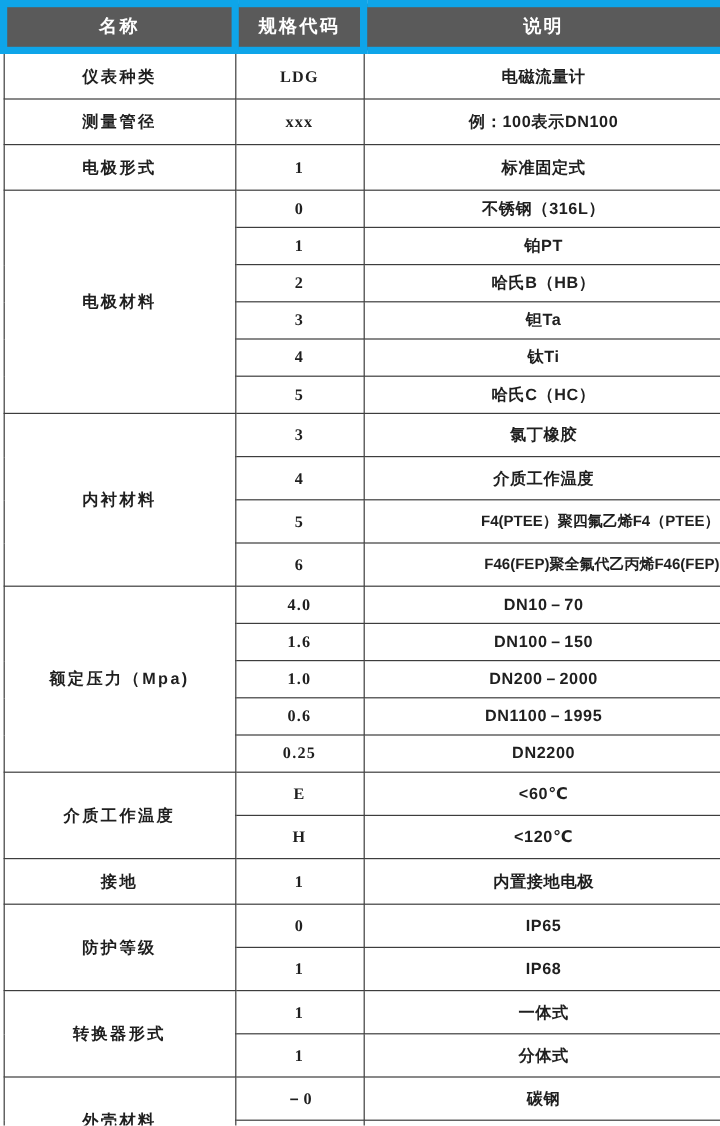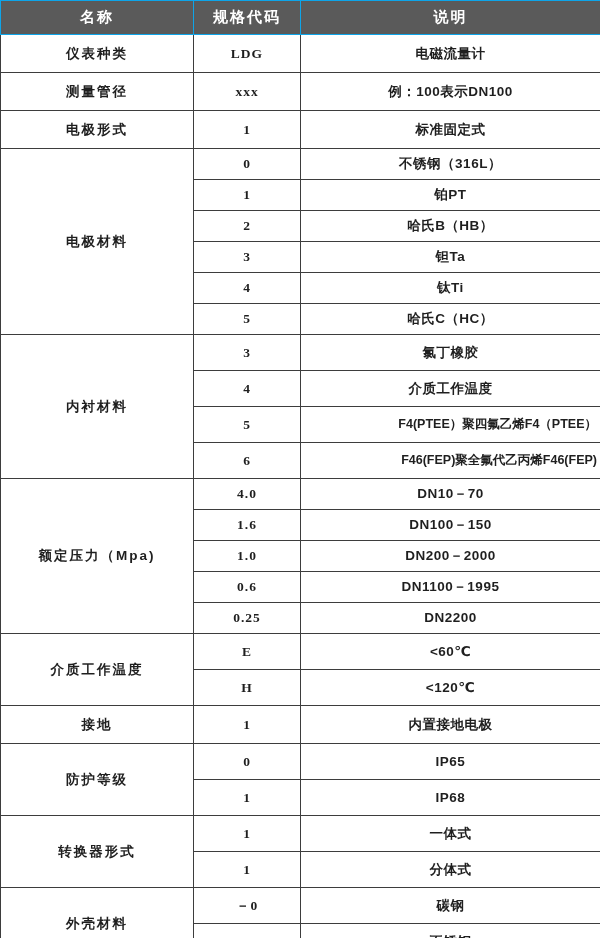--- a/index.html
+++ b/index.html
@@ -24,21 +24,21 @@
   #spec-table col.c-desc  { width: 300px; }
 
   #spec-table th {
     background: #5a5a5a;
     color: #ffffff;
     font-weight: bold;
     font-size: 15px;
     letter-spacing: 2px;
     text-align: center;
     height: 33px;
-    border: 1px solid #0ea5e9;
+    border: 6px solid #0ea5e9;
     padding: 0;
   }
   #spec-table td {
     border: 1px solid #3d3d3d;
     text-align: center;
     vertical-align: middle;
     font-size: 13.5px;
     font-weight: bold;
     color: #1f1f1f;
     padding: 2px 3px;

